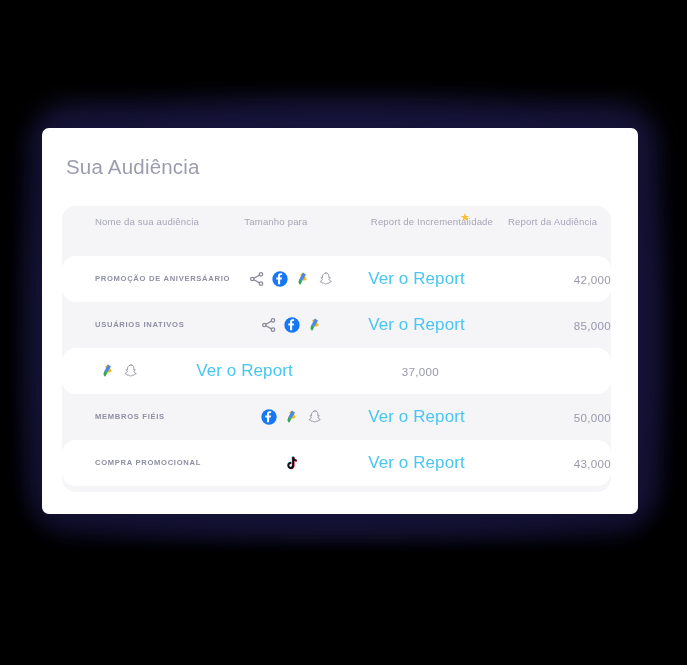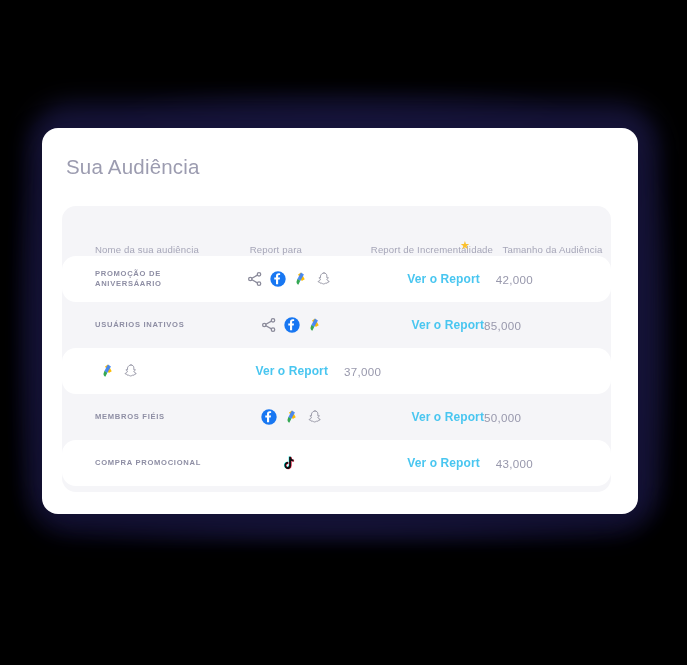--- a/index.html
+++ b/index.html
@@ -49,21 +49,21 @@
     filter: blur(12px);
   }
 
   .card {
     position: absolute;
     left: 42px;
     top: 128px;
     width: 596px;
     height: 386px;
     background: #ffffff;
-    border-radius: 16px;
+    border-radius: 7px;
     box-shadow: 0 14px 34px rgba(16,14,48,0.55);
     overflow: hidden;
   }
 
   .card-title {
     margin: 0;
     padding: 27px 0 0 24px;
     font-size: 20.5px;
     font-weight: 400;
     letter-spacing: 0.2px;
@@ -76,21 +76,21 @@
     top: 78px;
     width: 549px;
     height: 286px;
     background: #f5f5f8;
     border-radius: 14px;
     overflow: hidden;
   }
 
   .thead {
     display: flex;
-    align-items: flex-end;
+    align-items: flex-start;
     height: 50px;
     padding-top: 10px;
     box-sizing: border-box;
   }
   .thead .th {
     font-size: 9.6px;
     line-height: 12.5px;
     color: #a6a6b8;
     letter-spacing: 0.15px;
     font-weight: 400;
@@ -114,21 +114,20 @@
 
   .trow {
     display: flex;
     align-items: center;
     height: 46px;
     box-sizing: border-box;
   }
   .trow.alt {
     background: #ffffff;
     border-radius: 14px;
-    gap: 16px;
   }
 
   .cell-name {
     width: 172px;
     padding-left: 33px;
     box-sizing: border-box;
     font-size: 7.6px;
     line-height: 10px;
     letter-spacing: 0.7px;
     color: #8e8ea4;
@@ -137,30 +136,29 @@
   }
   .cell-upload {
     width: 115px;
     display: flex;
     align-items: center;
     justify-content: center;
     gap: 7px;
   }
   .cell-report {
     width: 135px;
-    text-align: right;
-    font-size: 12px;
+    text-align: center;
+    font-size: 17px;
     color: #49c6f0;
     letter-spacing: 0.1px;
     cursor: pointer;
-    font-weight: bold;
   }
   .cell-size {
     width: 127px;
-    text-align: left;
+    text-align: right;
     font-size: 11.6px;
     color: #9898ac;
     letter-spacing: 0.3px;
   }
 
   .pf { width: 16px; height: 16px; display: block; }
   .pf-wrap { display: inline-flex; align-items: center; justify-content: center; }
 </style>
 </head>
 <body>
@@ -171,26 +169,26 @@
   <div class="glow2"></div>
 
   <div class="card">
 
     <h1 class="card-title">Sua Audiência</h1>
 
     <div class="table-panel">
 
       <div class="thead">
         <div class="th col-name">Nome da sua audiência</div>
-        <div class="th col-upload">Report para</div>
+        <div class="th col-upload">Tamanho para</div>
         <div class="th col-report">
           <span>Report de Incrementalidade</span>
           <span class="star-icon">★</span>
         </div>
-        <div class="th col-size">Tamanho da Audiência</div>
+        <div class="th col-size">Report da Audiência</div>
       </div>
 
       <div id="tbody">
           <div class="trow alt">
             <div class="cell-name">PROMOÇÃO DE ANIVERSÁARIO</div>
             <div class="cell-upload">
               <span class="pf-wrap">
                 <svg class="pf" viewBox="0 0 24 24" fill="none" stroke="#8a8a9a" stroke-width="1.9" stroke-linecap="round" stroke-linejoin="round">
             <circle cx="18" cy="5" r="2.6"></circle>
                   <circle cx="18" cy="19" r="2.6"></circle>

